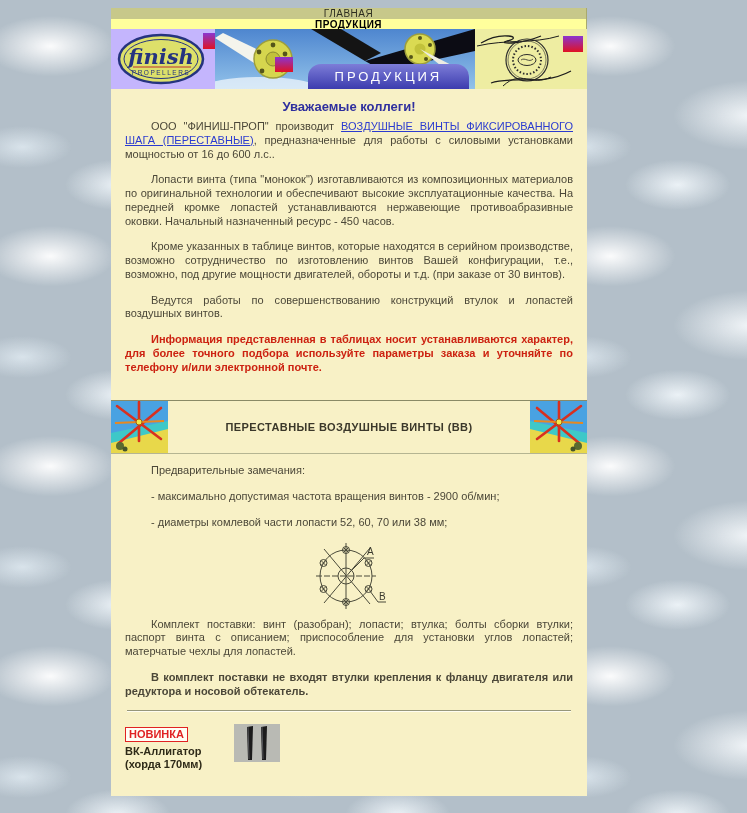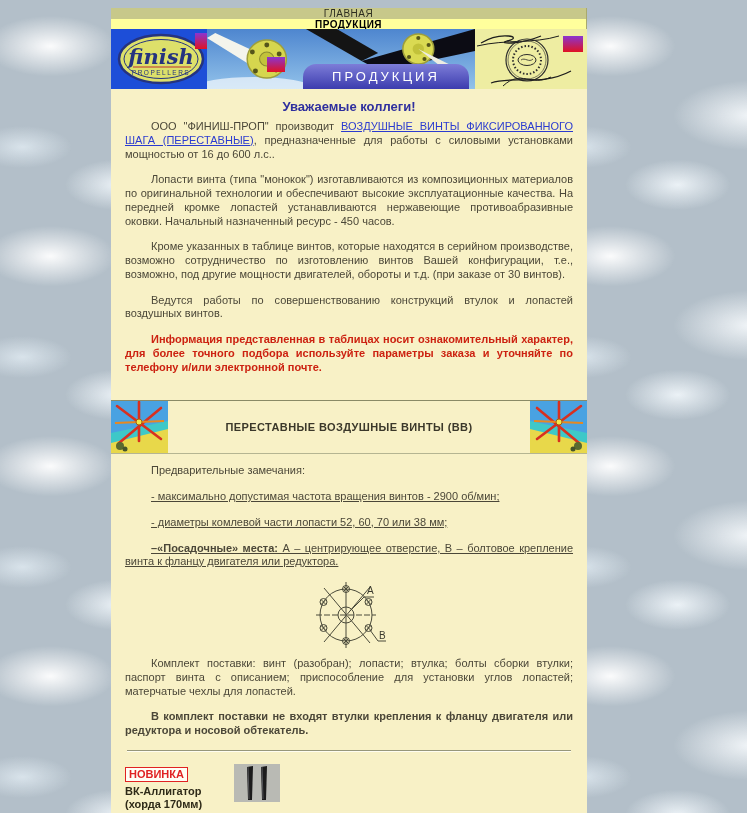--- a/index.html
+++ b/index.html
@@ -20,21 +20,21 @@
   .nav{margin-top:8px;display:flex;height:21px;flex-direction:column;}
   .tab{
     flex:1;display:flex;align-items:center;justify-content:center;
     background:#c7c88a;border-right:1px solid #a9aa6d;
     font-size:10px;color:#2d2d20;letter-spacing:.5px;cursor:pointer;white-space:nowrap;padding:0 4px;
   }
   .tab:last-child{border-right:none;}
   .tab.active{background:#ffff9c;font-weight:bold;color:#000;}
   
   .header{height:60px;display:flex;position:relative;}
-  .logo-box{width:96px;background:#1d4ed8;position:relative;flex:none;}
+  .logo-box{width:104px;background:#c4b5fd;position:relative;flex:none;}
   .photo{flex:1;position:relative;overflow:hidden;}
   .photo svg{display:block;}
   .photo-banner{
     position:absolute;right:6px;bottom:0;width:62%;height:25px;
     background:linear-gradient(#7d7dd8,#3c3cae);
     border-radius:13px 13px 0 0;
     display:flex;align-items:center;justify-content:center;
     color:#fff;font-size:13px;letter-spacing:3px;
   }
   .stamp-box{width:112px;background:#eeeda2;position:relative;flex:none;}
@@ -49,21 +49,21 @@
   .banner-strip{
     display:flex;align-items:center;margin:26px -14px 10px;
     border-top:1px solid #8a8a66;border-bottom:1px solid #b5b592;
     background:#f8f1c6;
     justify-content:flex-end;
   }
   .prop-art{flex:none;line-height:0;}
   .banner-title{flex:1;text-align:center;font-weight:bold;font-size:11px;color:#3b382a;letter-spacing:.4px;}
   
   .note-head{font-weight:normal;font-size:11px;margin:0 0 1px;text-indent:14px;}
-  .note-item{font-size:11px;margin:0;line-height:1.3;text-indent:26px;text-align:justify;text-decoration:underline;}
+  .note-item{font-size:11px;margin:0;line-height:1.3;text-indent:26px;text-align:justify;}
   .diagram-wrap{text-align:center;margin:8px 0 4px;}
   
   hr.sep{border:0;border-top:1px solid #97977a;border-bottom:1px solid #fffdf0;margin:12px 2px;}
   
   .product-head{display:flex;align-items:flex-start;margin:2px 0 4px;}
   .product-id{width:95px;flex:none;}
   .badge{
     display:inline-block;color:#e02222;border:1px solid #e02222;border-radius:0;
     font-weight:bold;font-size:11px;padding:0 3px 1px;margin-bottom:3px;background:#fffef6;
   }
@@ -148,21 +148,21 @@
     <div class="intro-heading">Уважаемые коллеги!</div>
 
     <p><span>ООО "ФИНИШ-ПРОП" производит </span><a href="#" class="doc-link">ВОЗДУШНЫЕ ВИНТЫ ФИКСИРОВАННОГО ШАГА (ПЕРЕСТАВНЫЕ)</a><span>, предназначенные для работы с силовыми установками мощностью от 16 до 600 л.с..</span></p>
 
     <p>Лопасти винта (типа "монокок") изготавливаются из композиционных материалов по оригинальной технологии и обеспечивают высокие эксплуатационные качества. На передней кромке лопастей устанавливаются нержавеющие противоабразивные оковки. Начальный назначенный ресурс - 450 часов.</p>
 
     <p>Кроме указанных в таблице винтов, которые находятся в серийном производстве, возможно сотрудничество по изготовлению винтов Вашей конфигурации, т.е., возможно, под другие мощности двигателей, обороты и т.д. (при заказе от 30 винтов).</p>
 
     <p>Ведутся работы по совершенствованию конструкций втулок и лопастей воздушных винтов.</p>
 
-    <p class="red-note">Информация представленная в таблицах носит ознакомительный характер, для более точного подбора используйте параметры заказа и уточняйте по телефону и/или электронной почте.</p>
+    <p class="red-note">Информация представленная в таблицах носит устанавливаются характер, для более точного подбора используйте параметры заказа и уточняйте по телефону и/или электронной почте.</p>
 
     <div class="banner-strip">
       <span class="prop-art">
         <svg width="57" height="52" viewBox="0 0 57 52">
           <rect width="57" height="52" fill="#49a2e2"></rect>
           <polygon points="0,40 57,26 57,52 0,52" fill="#e8d84a"></polygon>
           <polygon points="0,32 57,20 57,28 0,42" fill="#3ec8c8"></polygon>
           <g stroke="#d83020" stroke-width="2.6" stroke-linecap="round">
             <line x1="6" y1="5" x2="50" y2="38"></line>
             <line x1="50" y1="7" x2="8" y2="42"></line>
@@ -193,21 +193,20 @@
           <circle cx="28" cy="21" r="3" fill="#f2e84a" stroke="#a06010"></circle>
           <circle cx="9" cy="45" r="4" fill="#5a6a30"></circle>
           <circle cx="14" cy="48" r="2.5" fill="#46542a"></circle>
         </svg>
       </span>
     </div>
 
     <p class="note-head">Предварительные замечания:</p>
     <p class="note-item">- максимально допустимая частота вращения винтов - 2900 об/мин;</p>
     <p class="note-item">- диаметры комлевой части лопасти 52, 60, 70 или 38 мм;</p>
-    <p class="note-item"><b>–«Посадочные» места:</b><span> А – центрирующее отверстие, В – болтовое крепление винта к фланцу двигателя или редуктора.</span></p>
 
     <div class="diagram-wrap">
       <svg width="150" height="68" viewBox="0 0 150 68">
         <g stroke="#4a4a3a" fill="none" stroke-width="1">
           <circle cx="72" cy="34" r="26"></circle>
           <circle cx="72" cy="34" r="8"></circle>
           <line x1="72" y1="1" x2="72" y2="67"></line>
           <line x1="42" y1="34" x2="102" y2="34" stroke-dasharray="6,2"></line>
           <line x1="50" y1="7" x2="96" y2="62"></line>
           <line x1="50" y1="61" x2="96" y2="6"></line>

